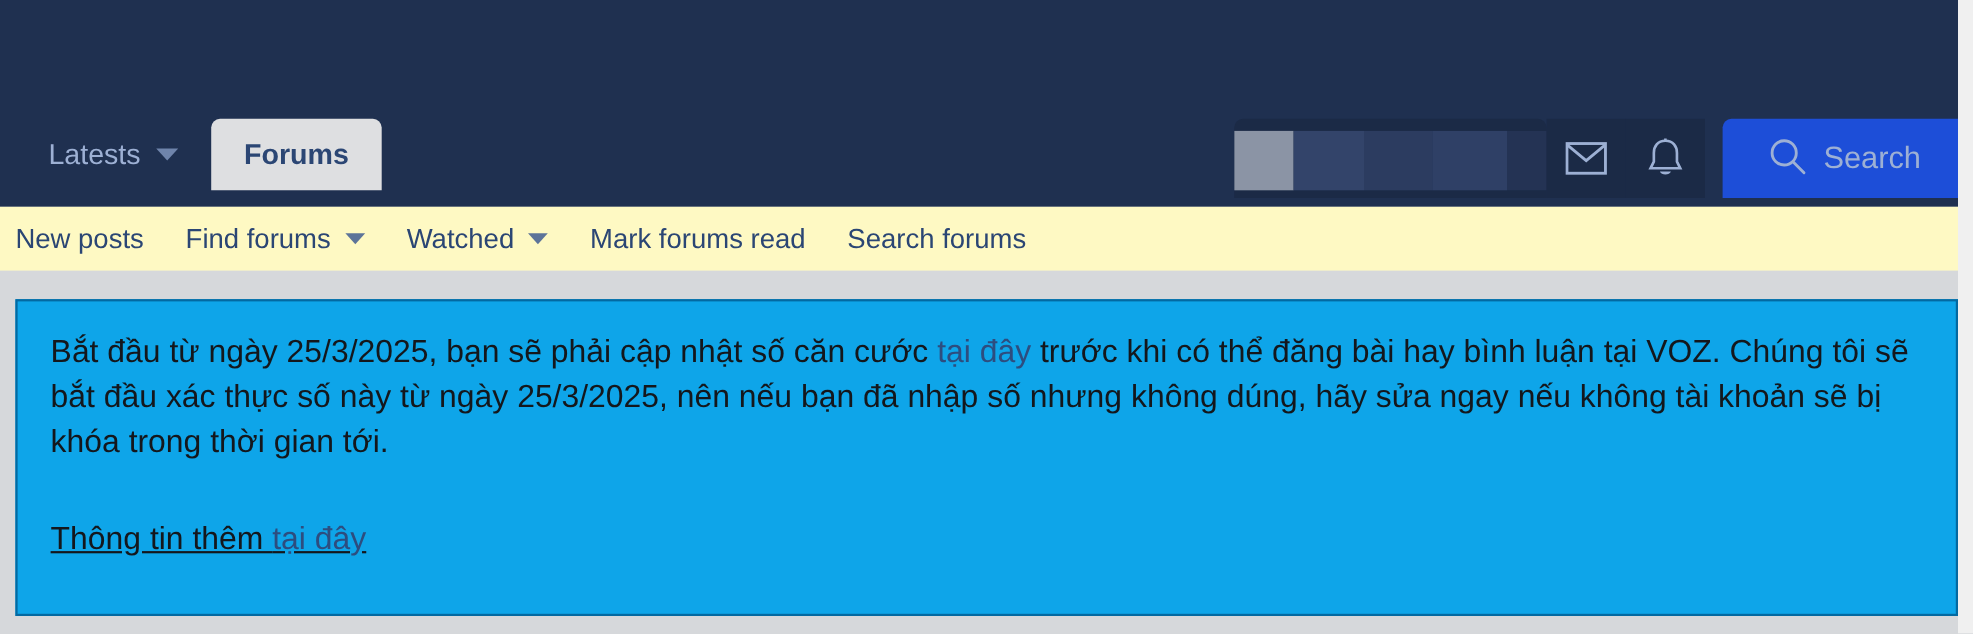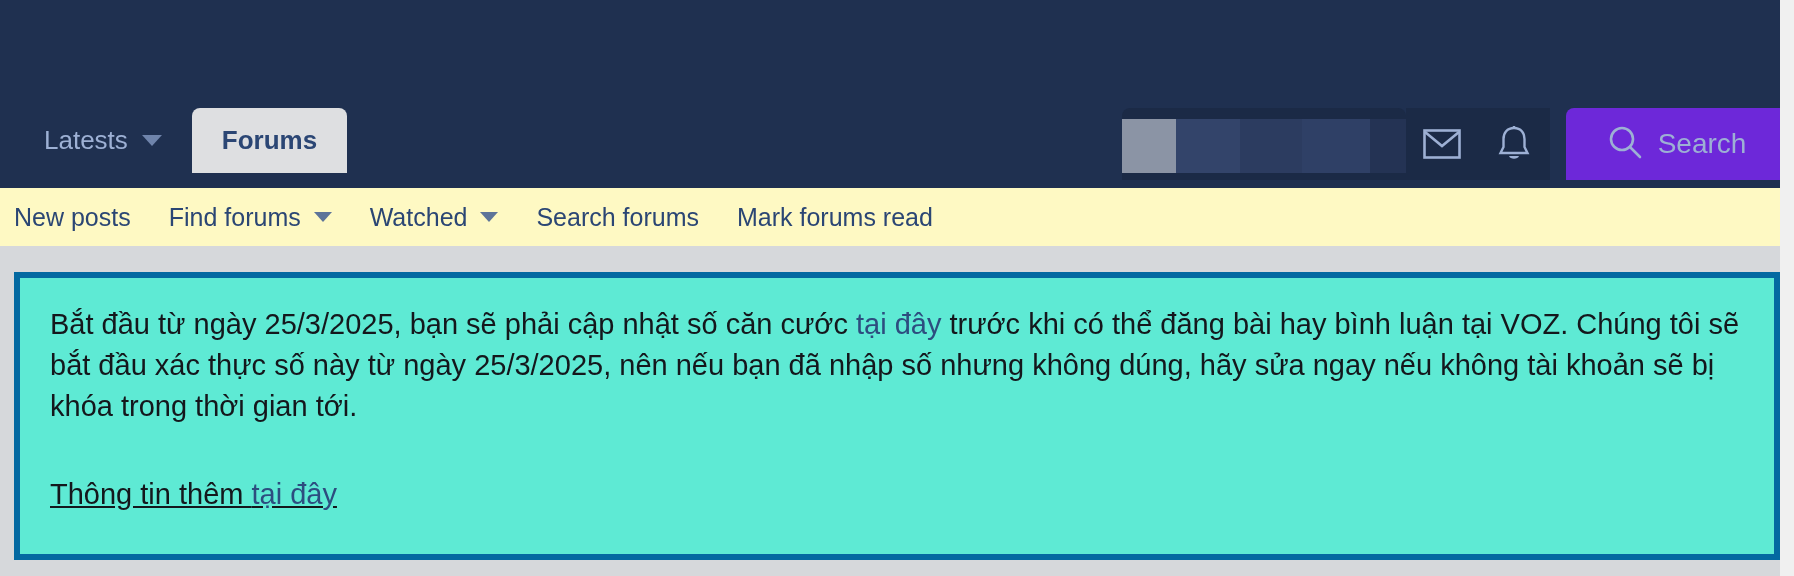--- a/index.html
+++ b/index.html
@@ -133,21 +133,21 @@
     cursor: pointer;
   }
 
   .icon-btn svg { display: block; }
 
   .search-block {
     display: flex;
     align-items: center;
     justify-content: center;
     gap: 16px;
-    background: #6d28d9;
+    background: #1d4ed8;
     border-radius: 8px 8px 0 0;
     margin-left: 16px;
     padding: 0 34px 0 28px;
     min-width: 228px;
     cursor: pointer;
   }
 
   .search-block .label {
     color: #9db0d4;
     font-size: 28px;
@@ -186,22 +186,22 @@
     border-top: 10px solid #5d7499;
   }
 
   
   .notice {
     position: absolute;
     top: 272px;
     left: 14px;
     width: 1766px;
     height: 288px;
-    background: #5eead4;
-    border: 6px solid #0369a1;
+    background: #0ea5e9;
+    border: 2px solid #0369a1;
     padding: 26px 30px 20px 30px;
   }
 
   .notice p {
     font-size: 29px;
     line-height: 1.42;
     color: #14171c;
     font-family: "Liberation Sans", sans-serif;
   }
 
@@ -297,25 +297,25 @@
       <span>Find forums</span>
       <i class="caret"></i>
     </div>
 
     <div class="sec-item">
       <span>Watched</span>
       <i class="caret"></i>
     </div>
 
     <div class="sec-item">
+      <span>Mark forums read</span>
+    </div>
+
+    <div class="sec-item">
       <span>Search forums</span>
-    </div>
-
-    <div class="sec-item">
-      <span>Mark forums read</span>
     </div>
 
   </div>
 
   <div class="notice">
     <p><span>Bắt đầu từ ngày 25/3/2025, bạn sẽ phải cập nhật số căn cước </span><a href="#">tại đây</a><span> trước khi có thể đăng bài hay bình luận tại VOZ. Chúng tôi sẽ bắt đầu xác thực số này từ ngày 25/3/2025, nên nếu bạn đã nhập số nhưng không dúng, hãy sửa ngay nếu không tài khoản sẽ bị khóa trong thời gian tới.</span></p>
 
     <p class="second"><span>Thông tin thêm </span><a href="#">tại đây</a></p>
   </div>
 

